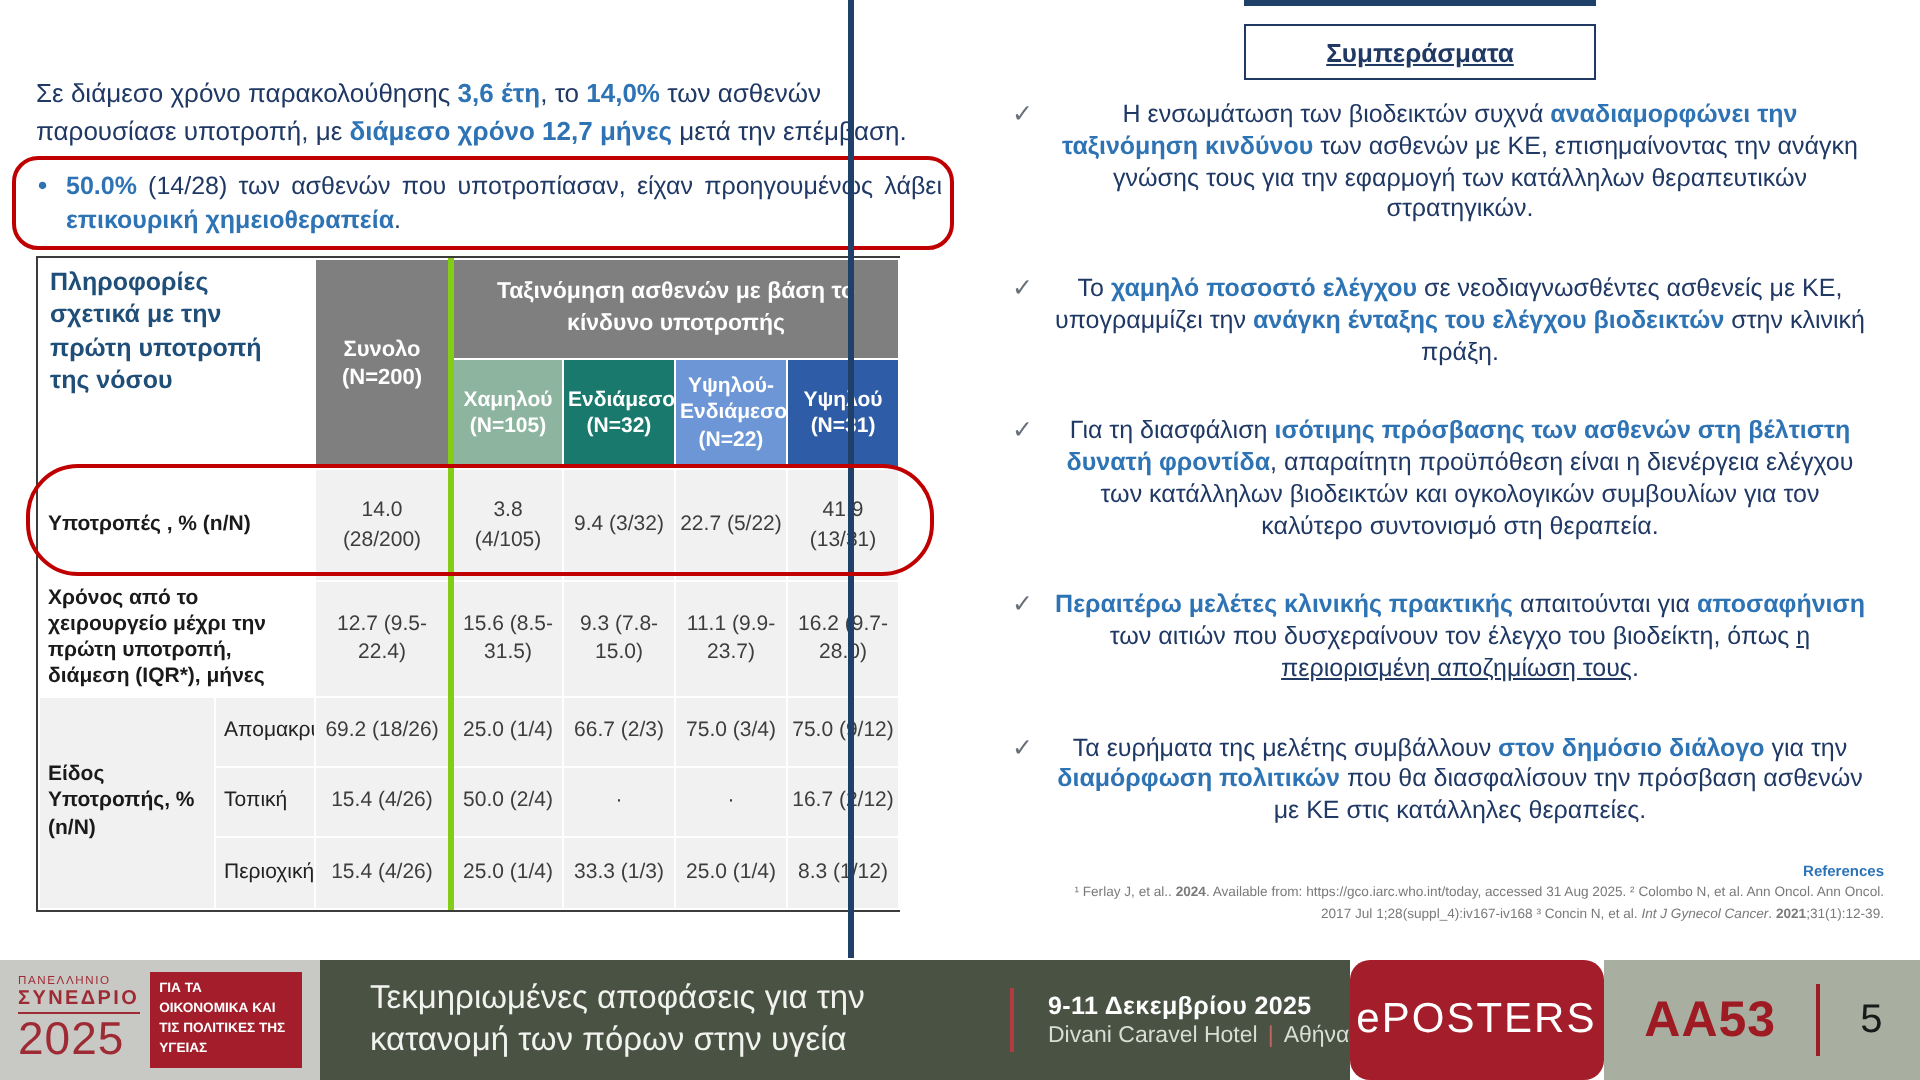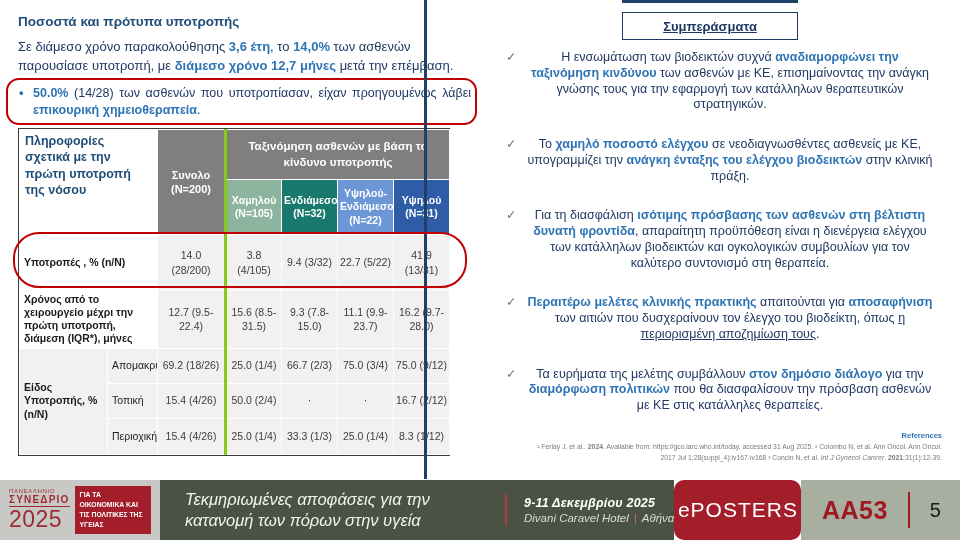--- a/index.html
+++ b/index.html
@@ -64,42 +64,41 @@
   
   .footer{position:absolute;left:0;top:480px;width:960px;height:60px;display:flex;}
   .f-logo{width:160px;flex:0 0 160px;background:#C8C9C5;display:flex;align-items:center;gap:5px;
           padding-left:9px;box-sizing:border-box;}
   .congress{color:#9E2B33;line-height:1;}
   .c1{font-size:5.8px;letter-spacing:0.8px;margin-bottom:1px;}
   .c2{font-size:10px;font-weight:bold;letter-spacing:1.2px;border-bottom:1.3px solid #9E2B33;padding-bottom:1px;}
   .c3{font-size:23px;letter-spacing:0.5px;margin-top:1px;}
   .f-redbox{background:#A31E2A;color:#ffffff;font-size:6.8px;font-weight:bold;line-height:1.45;
             padding:4px 5px;width:76px;box-sizing:border-box;}
-  .f-olive{flex:1;background:#4A5244;display:flex;align-items:center;font-style:italic;}
+  .f-olive{flex:1;background:#4A5244;display:flex;align-items:center;}
   .tagline{margin-left:25px;width:312px;color:#F2F3EF;font-size:16.5px;line-height:1.3;}
   .f-accent{width:2px;height:32px;background:#B23B40;margin-left:8px;}
   .f-date{margin-left:17px;color:#ffffff;white-space:nowrap;}
   .d1{font-size:12.5px;font-weight:bold;letter-spacing:0.2px;}
   .d2{font-size:11.5px;color:#D9DDD3;margin-top:2px;}
   .d2 .pipe{color:#C2675F;margin:0 5px;}
   .f-eposters{width:127px;flex:0 0 127px;background:#A31E2A;color:#ffffff;display:flex;align-items:center;
               justify-content:center;font-size:21px;letter-spacing:1px;border-radius:10px;}
   .f-code{width:160px;flex:0 0 160px;background:#A8AEA0;display:flex;align-items:center;justify-content:center;}
   .code{color:#9E1B24;font-weight:bold;font-size:25px;letter-spacing:0.5px;}
   .code-div{width:2px;height:36px;background:#9E1B24;margin:0 20px;}
   .page{font-size:20px;color:#1a1a1a;}
 </style>
 </head>
 <body>
 
 <div class="slide">
 
   <div class="vline"></div>
 
-  <div class="title">Ποσοστά και πρότυπα υποτροπής</div>
   <p class="intro"><span>Σε διάμεσο χρόνο παρακολούθησης </span><span class="hl">3,6 έτη</span><span>, το </span><span class="hl">14,0%</span><span> των ασθενών παρουσίασε υποτροπή, με </span><span class="hl">διάμεσο χρόνο 12,7 μήνες</span><span> μετά την επέμβαση.</span></p>
 
   <div class="callout">
     <span class="marker">•</span>
     <p class="callout-text"><span class="hl">50.0%</span><span> (14/28) των ασθενών που υποτροπίασαν, είχαν προηγουμένως λάβει </span><span class="hl">επικουρική χημειοθεραπεία</span><span>.</span></p>
   </div>
 
   <div class="table-wrap">
     <table>
       <colgroup>

